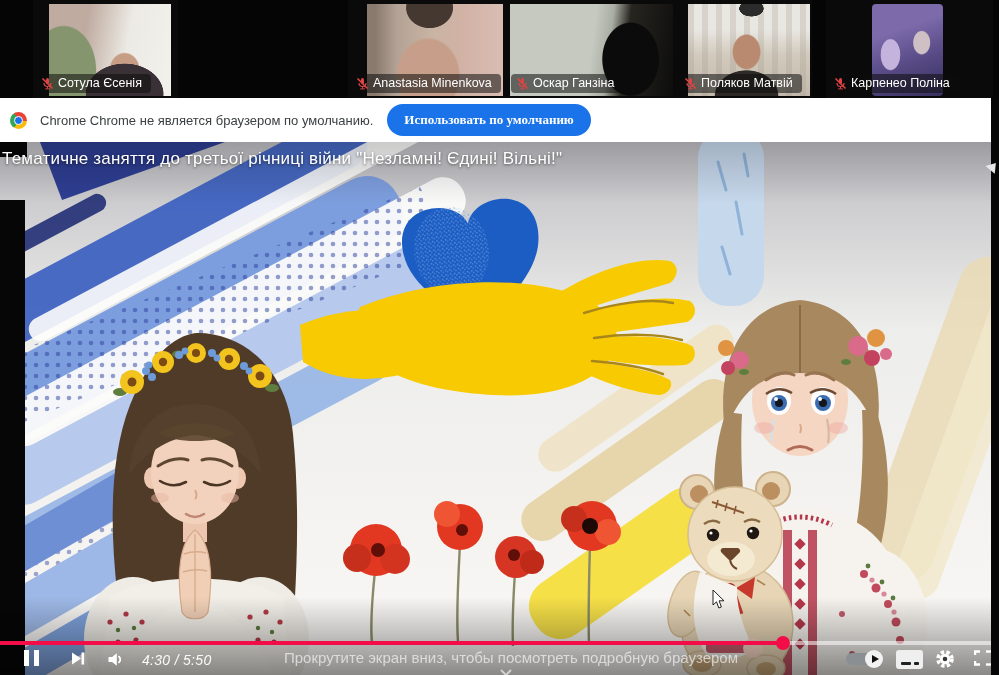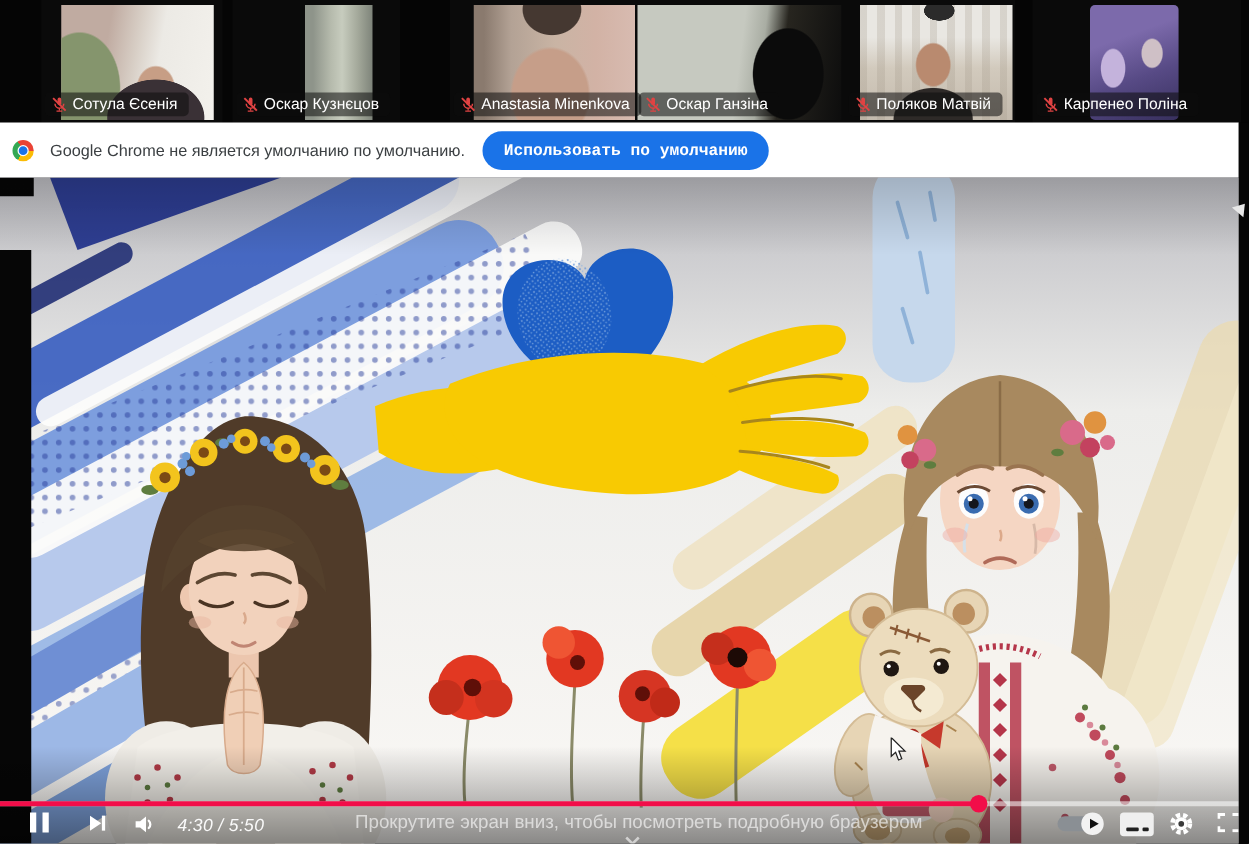--- a/index.html
+++ b/index.html
@@ -12,21 +12,21 @@
   .tile { position:absolute; top:0; height:98px; background:#0a0a0a; }
   .vid { position:absolute; top:4px; height:92px; }
   .t1 { left:33px;  width:145px; } .t1 .vid { left:16px; width:122px;
         background-image:
           radial-gradient(70px 55px at 62% 98%, #3a3136 0 55%, transparent 56%),
           radial-gradient(26px 30px at 62% 72%, #c79e85 0 55%, transparent 60%),
           radial-gradient(55px 75px at 12% 72%, #85956d 0 58%, transparent 60%),
           linear-gradient(100deg,#c0aba1 0 30%,#d8cfc6 48%,#eceae5 62%,#f3f1ec 100%); }
   .t2 { left:186px; width:134px; } .t2 .vid { left:58px; width:54px;
         background:linear-gradient(90deg,#8e948a 0 12%,#b5baac 38%,#c7ccbe 55%,#a4a99b 78%,#7e847a 100%); }
-  .t3 { left:360px; width:160px; } .t3 .vid { left:19px; width:136px;
+  .t3 { left:348px; width:160px; } .t3 .vid { left:19px; width:136px;
         background-image:
           radial-gradient(46px 40px at 46% 4%, #453831 0 50%, transparent 52%),
           radial-gradient(52px 62px at 45% 78%, #c69e89 0 58%, transparent 62%),
           linear-gradient(90deg,#8a7a6e 0 6%,#b3a295 22%,#c9b4a4 48%,#d2b2a5 72%,#d9bdb3 100%); }
   .t4 { left:508px; width:168px; } .t4 .vid { left:2px; width:163px;
         background-image:
           radial-gradient(48px 62px at 74% 60%, #0b0b0b 0 58%, transparent 60%),
           linear-gradient(97deg,#c6c9c0 0 50%,#a9ada3 60%,#27251f 70%,#0d0d0d 100%); }
   .t5 { left:676px; width:136px; } .t5 .vid { left:12px; width:122px;
         background-image:
@@ -47,21 +47,21 @@
 
   
   .chromebar { position:absolute; left:0; top:98px; width:991px; height:44px; background:#fff;
                display:flex; align-items:center; padding-left:10px; }
   .chrome-logo { width:17px; height:17px; border-radius:50%; position:relative;
                  background:conic-gradient(from -30deg,#ea4335 0 120deg,#fbbc05 0 240deg,#34a853 0 360deg); }
   .chrome-logo::after { content:""; position:absolute; inset:4px; background:#1a73e8;
                         border:1.6px solid #fff; border-radius:50%; }
   .chromemsg { margin-left:13px; font-size:13px; color:#3c4043; }
   .defaultbtn { margin-left:14px; background:#1a73e8; color:#fff; border:none; border-radius:17px;
-                font-family:Liberation Mono, monospace; font-size:13px; font-weight:bold;
+                font-family:Liberation Serif, serif; font-size:13px; font-weight:bold;
                 padding:8px 17px; cursor:pointer; }
 
   
   .player { position:absolute; left:0; top:142px; width:991px; height:533px; overflow:hidden; background:#e8e8ea; }
   .scene { position:absolute; left:0; top:0; width:991px; height:533px; }
   .topgrad { position:absolute; left:0; top:0; width:100%; height:62px;
              background:linear-gradient(rgba(0,0,0,.18), rgba(0,0,0,0)); }
   .botgrad { position:absolute; left:0; bottom:0; width:100%; height:78px;
              background:linear-gradient(rgba(0,0,0,0), rgba(0,0,0,.45)); }
   .vtitle { position:absolute; left:2px; top:7px; width:960px; color:#fff; font-size:17px;
@@ -112,35 +112,20 @@
               <rect x="5" y="1" width="3" height="6" rx="1.5"></rect>
               <path d="M3,6 a3.5,3.5 0 0 0 7,0" fill="none" stroke="#e04343" stroke-width="1.2"></path>
               <rect x="6" y="9.5" width="1" height="2"></rect>
               <rect x="4.2" y="11.4" width="4.6" height="1"></rect>
               <line x1="1.5" y1="1.5" x2="11.5" y2="11.5" stroke="#e04343" stroke-width="1.6"></line>
             </g>
           </svg>
         <span>Сотула Єсенія</span>
       </div>
     </div>
-    <div class="tile t2">
-      <div class="vid"></div>
-      <div class="plabel">
-        <svg class="micico" viewBox="0 0 13 13">
-            <g fill="#e04343">
-              <rect x="5" y="1" width="3" height="6" rx="1.5"></rect>
-              <path d="M3,6 a3.5,3.5 0 0 0 7,0" fill="none" stroke="#e04343" stroke-width="1.2"></path>
-              <rect x="6" y="9.5" width="1" height="2"></rect>
-              <rect x="4.2" y="11.4" width="4.6" height="1"></rect>
-              <line x1="1.5" y1="1.5" x2="11.5" y2="11.5" stroke="#e04343" stroke-width="1.6"></line>
-            </g>
-          </svg>
-        <span>Оскар Кузнєцов</span>
-      </div>
-    </div>
     <div class="tile t3">
       <div class="vid"></div>
       <div class="plabel">
         <svg class="micico" viewBox="0 0 13 13">
             <g fill="#e04343">
               <rect x="5" y="1" width="3" height="6" rx="1.5"></rect>
               <path d="M3,6 a3.5,3.5 0 0 0 7,0" fill="none" stroke="#e04343" stroke-width="1.2"></path>
               <rect x="6" y="9.5" width="1" height="2"></rect>
               <rect x="4.2" y="11.4" width="4.6" height="1"></rect>
               <line x1="1.5" y1="1.5" x2="11.5" y2="11.5" stroke="#e04343" stroke-width="1.6"></line>
@@ -191,21 +176,21 @@
               <line x1="1.5" y1="1.5" x2="11.5" y2="11.5" stroke="#e04343" stroke-width="1.6"></line>
             </g>
           </svg>
         <span>Карпенео Поліна</span>
       </div>
     </div>
   </div>
 
   <div class="chromebar">
     <div class="chrome-logo"></div>
-    <span class="chromemsg">Google Chrome не является умолчанию по умолчанию.</span>
+    <span class="chromemsg">Chrome Chrome не является браузером по умолчанию.</span>
     <button class="defaultbtn" style="background: rgb(26, 115, 232);">Использовать по умолчанию</button>
   </div>
 
   <div class="player">
     <svg class="scene" viewBox="0 0 991 533" preserveAspectRatio="none">
       <defs>
         <linearGradient id="bg" x1="0" y1="0" x2="0" y2="1">
           <stop offset="0" stop-color="#bebec3"></stop>
             <stop offset=".35" stop-color="#ededeb"></stop>
             <stop offset="1" stop-color="#faf8f5"></stop>
@@ -509,20 +494,21 @@
       <path d="M700,430 C690,462 692,492 706,512 C726,521 746,516 753,506 C741,481 736,460 737,445 Z" fill="#f6f3ee"></path>
       <rect x="706" y="500" width="44" height="11" rx="4" fill="#b5364a" opacity=".8"></rect>
       <circle cx="753" cy="506" r="10" fill="#f5d6c3"></circle>
 
       <rect x="0" y="0" width="27" height="15" fill="#060606"></rect>
       <rect x="0" y="58" width="25" height="475" fill="#060606"></rect>
     </svg>
 
     <div class="topgrad"></div>
     <div class="botgrad"></div>
+    <div class="vtitle">Тематичне заняття до третьої річниці війни "Незламні! Єдині! Вільні!"</div>
 
     <div class="progress">
       <div class="prog-played" style="width: 79%; background: rgb(242, 13, 73);"></div>
       <div class="prog-dot" style="left: calc(79% - 7px); background: rgb(242, 13, 73);"></div>
     </div>
 
     <div class="ctl pausebtn">
         <div class="pbar"></div>
         <div class="pbar"></div>
       </div>

